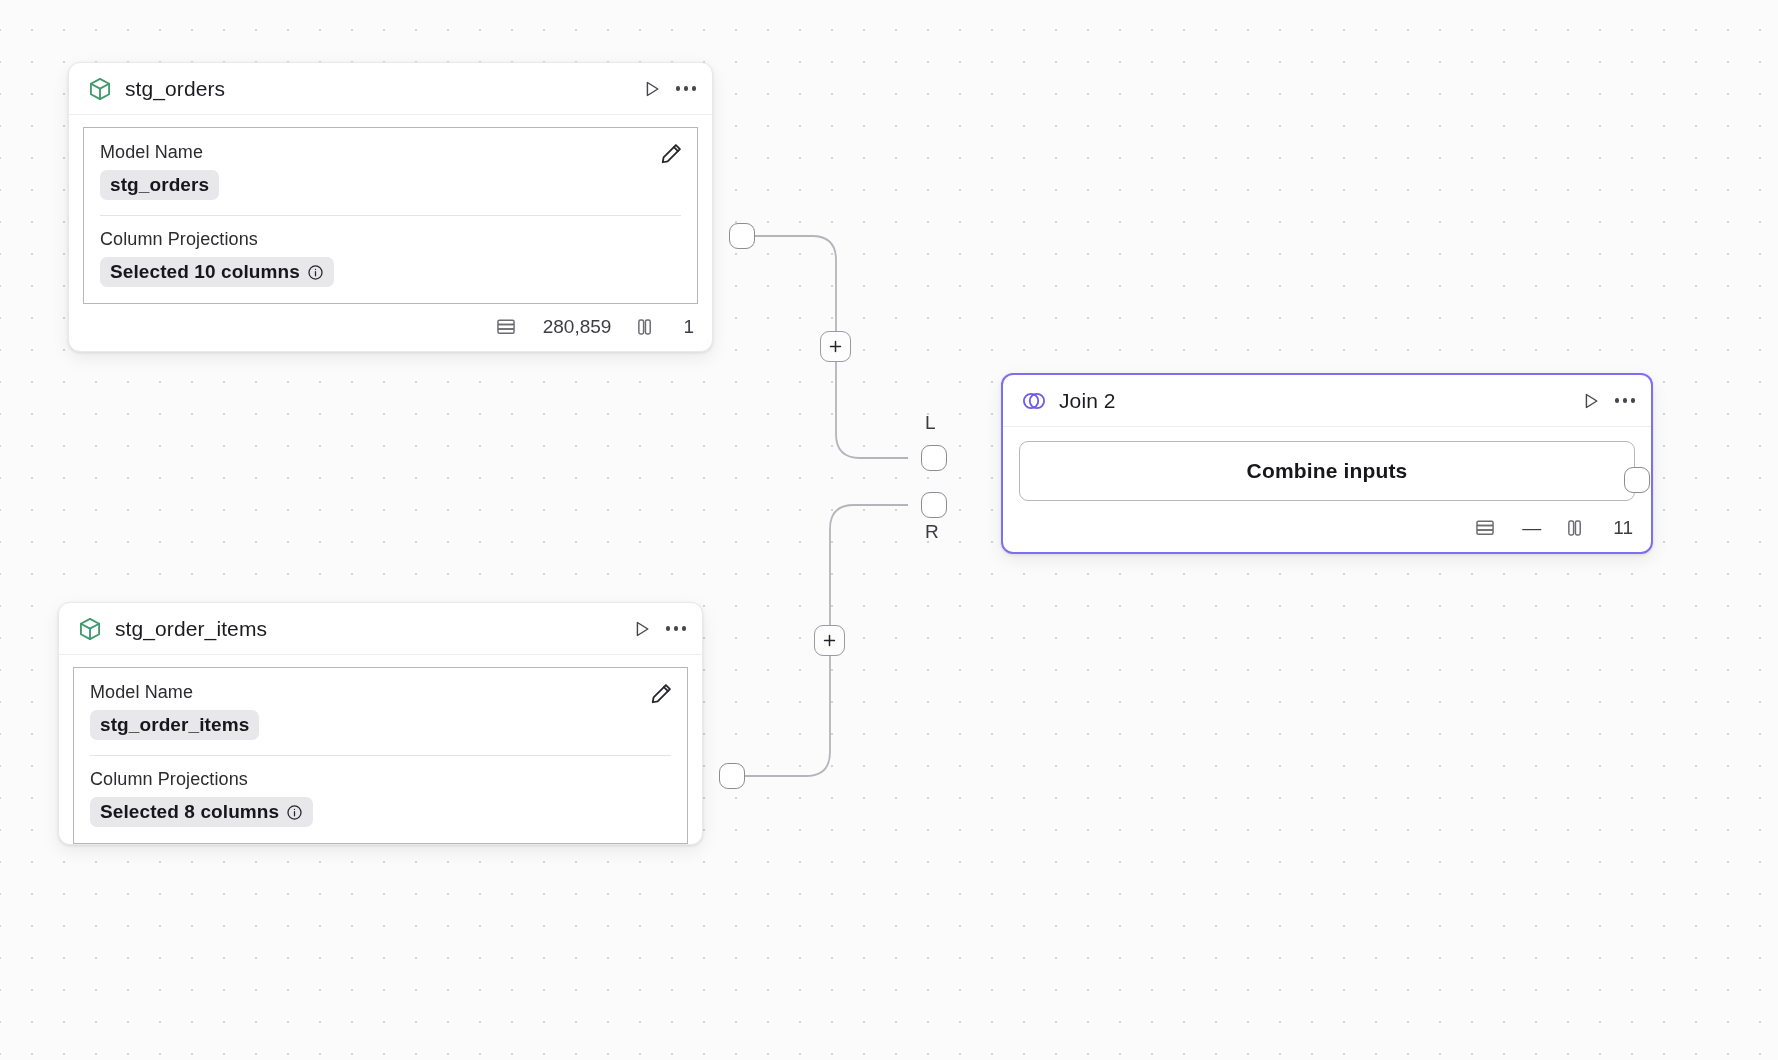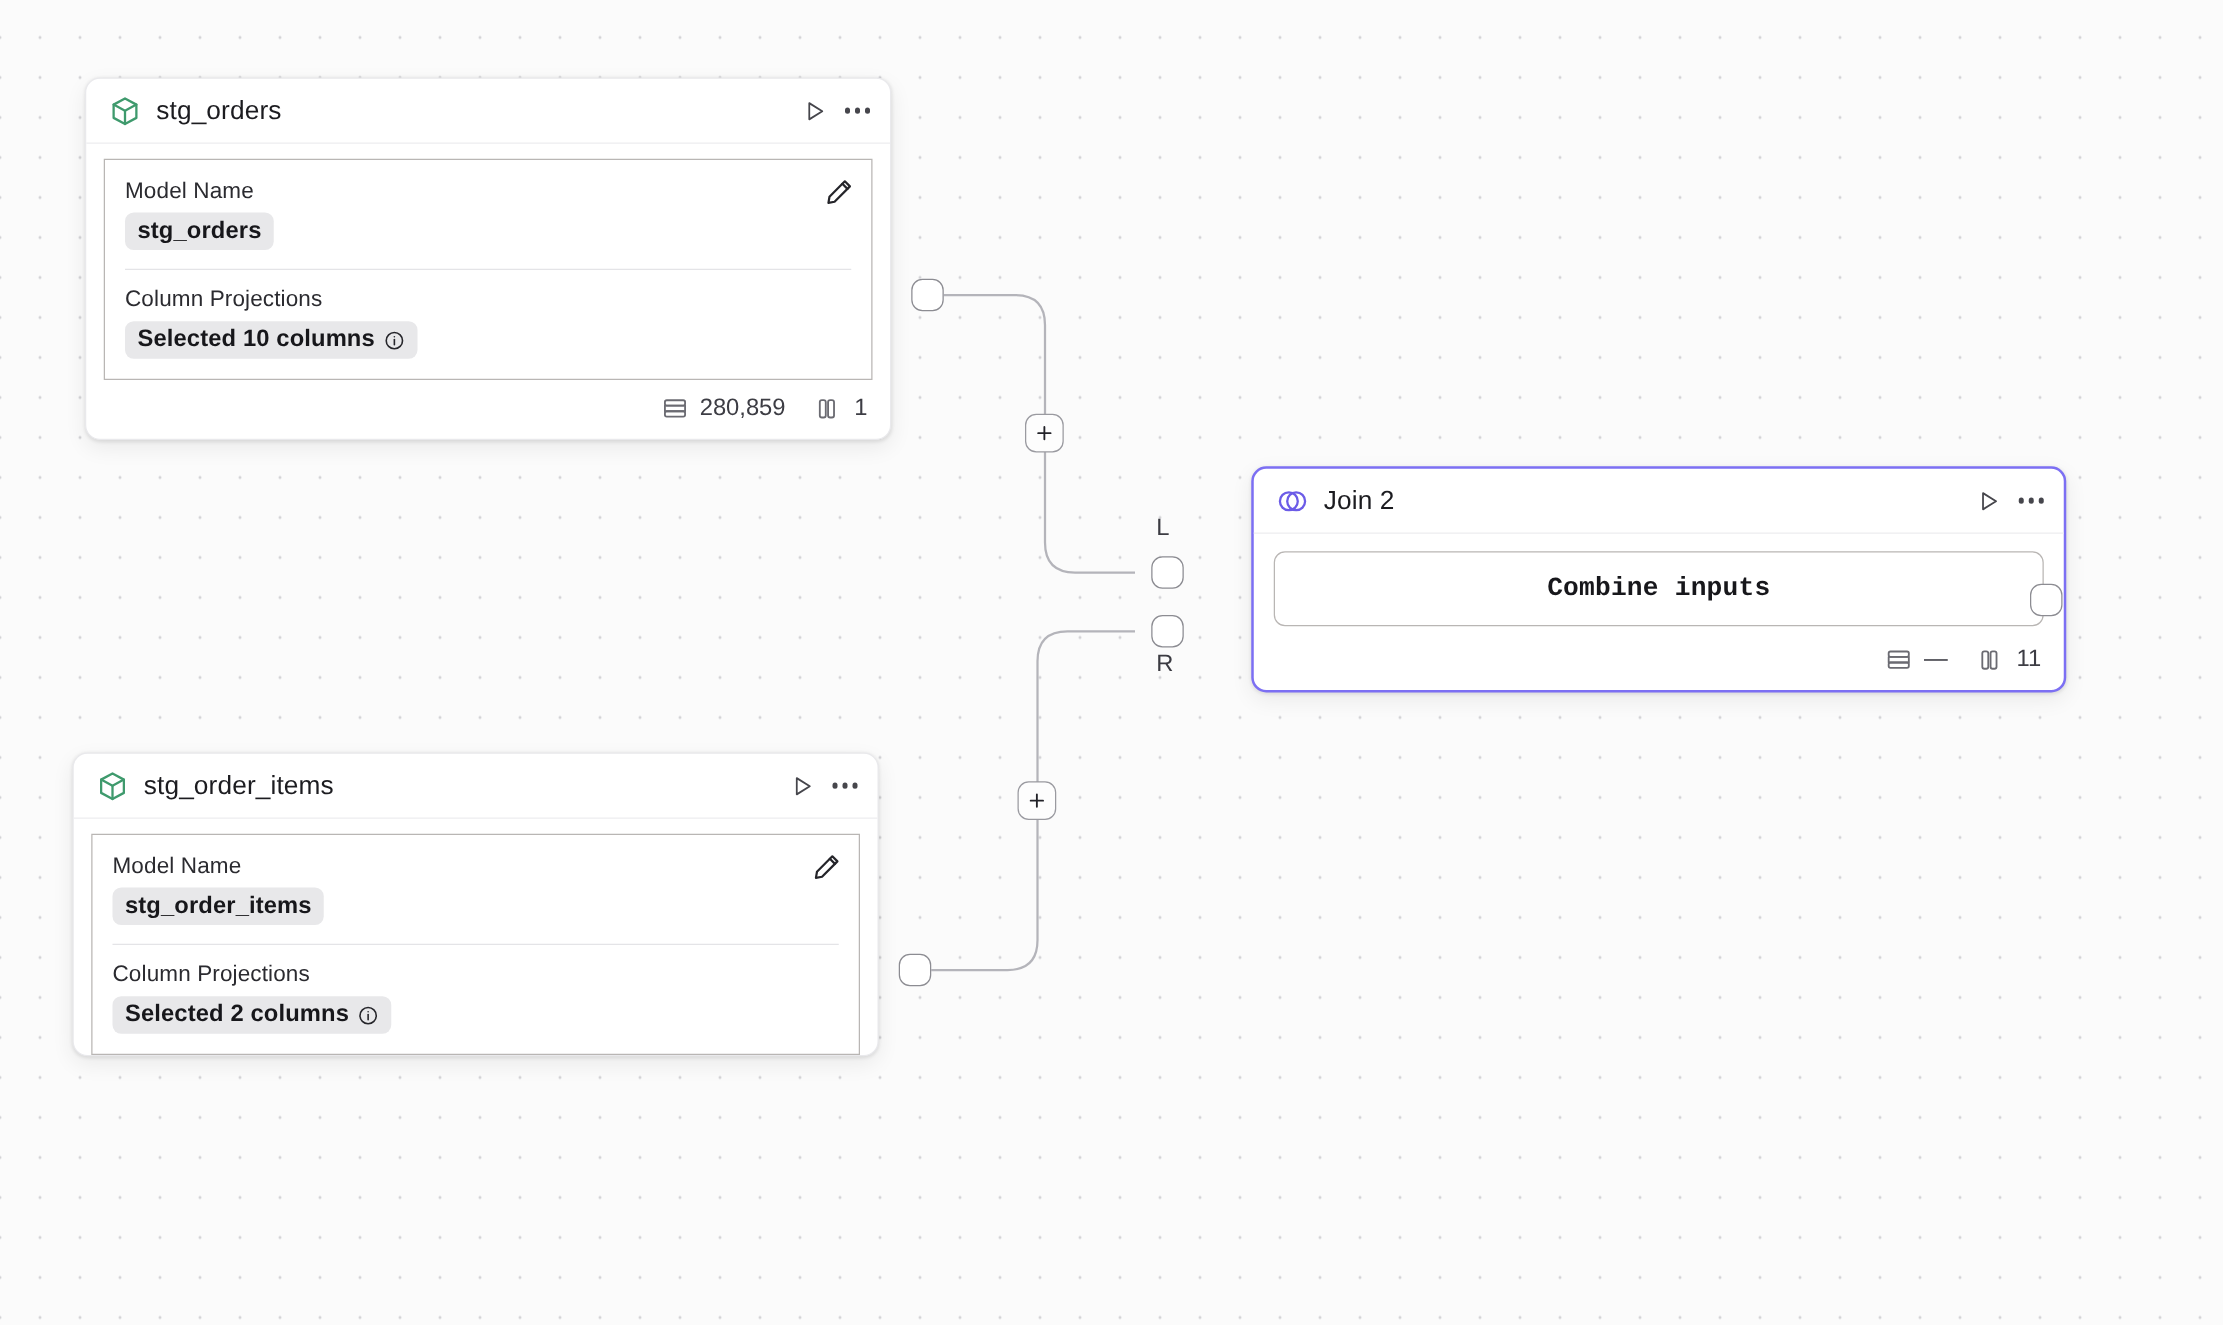--- a/index.html
+++ b/index.html
@@ -64,30 +64,30 @@
     font-size:19px;font-weight:bold;color:#17171b;letter-spacing:.1px;
   }
   .panel-sep{height:1px;background:#e4e4e7;margin:15px 0 13px 0;}
   .info-icon{width:17px;height:17px;flex:0 0 auto;}
 
   .node-footer{
     display:flex;align-items:center;justify-content:flex-end;gap:10px;
     padding:12px 18px 13px 18px;
     font-size:19px;color:#4b4b52;
   }
-  .stat{display:flex;align-items:center;gap:9px;}
+  .stat{display:flex;align-items:center;gap:26px;}
   .stat .val{color:#3d3d44;}
 
   
   .node.selected{
     border:2.5px solid #7c6ff3;
     box-shadow:0 1px 3px rgba(16,16,20,.10), 0 6px 18px rgba(16,16,20,.07);
     margin-left:43px;
   }
-  .join-body{padding:14px 16px 4px 16px;font-family:Liberation Mono, monospace;}
+  .join-body{padding:14px 16px 4px 16px;}
   .combine-box{
     border:1px solid #b9b6b4;border-radius:9px;
     height:58px;display:flex;align-items:center;justify-content:center;
     font-size:21px;font-weight:bold;color:#17171b;letter-spacing:.15px;
     background:#fff;cursor:pointer;
   }
 
   
   .port{
     position:absolute;width:26px;height:26px;
@@ -232,21 +232,21 @@
 
         <div class="field-label">Model Name</div>
         <span class="chip">
           <span>stg_order_items</span>
         </span>
 
         <div class="panel-sep"></div>
 
         <div class="field-label">Column Projections</div>
         <span class="chip">
-          <span>Selected 2 columns</span>
+          <span>Selected 8 columns</span>
           <span style="display:flex;">
             <svg class="info-icon" viewBox="0 0 24 24" fill="none" stroke="#26262b" stroke-width="1.8" stroke-linecap="round">
               <circle cx="12" cy="12" r="9.2"></circle>
               <path d="M12 10.8 V16.6"></path>
                 <circle cx="12" cy="7.6" r="0.9" fill="#26262b" stroke="none"></circle>
             </svg>
           </span>
         </span>
       </div>
     </div>

